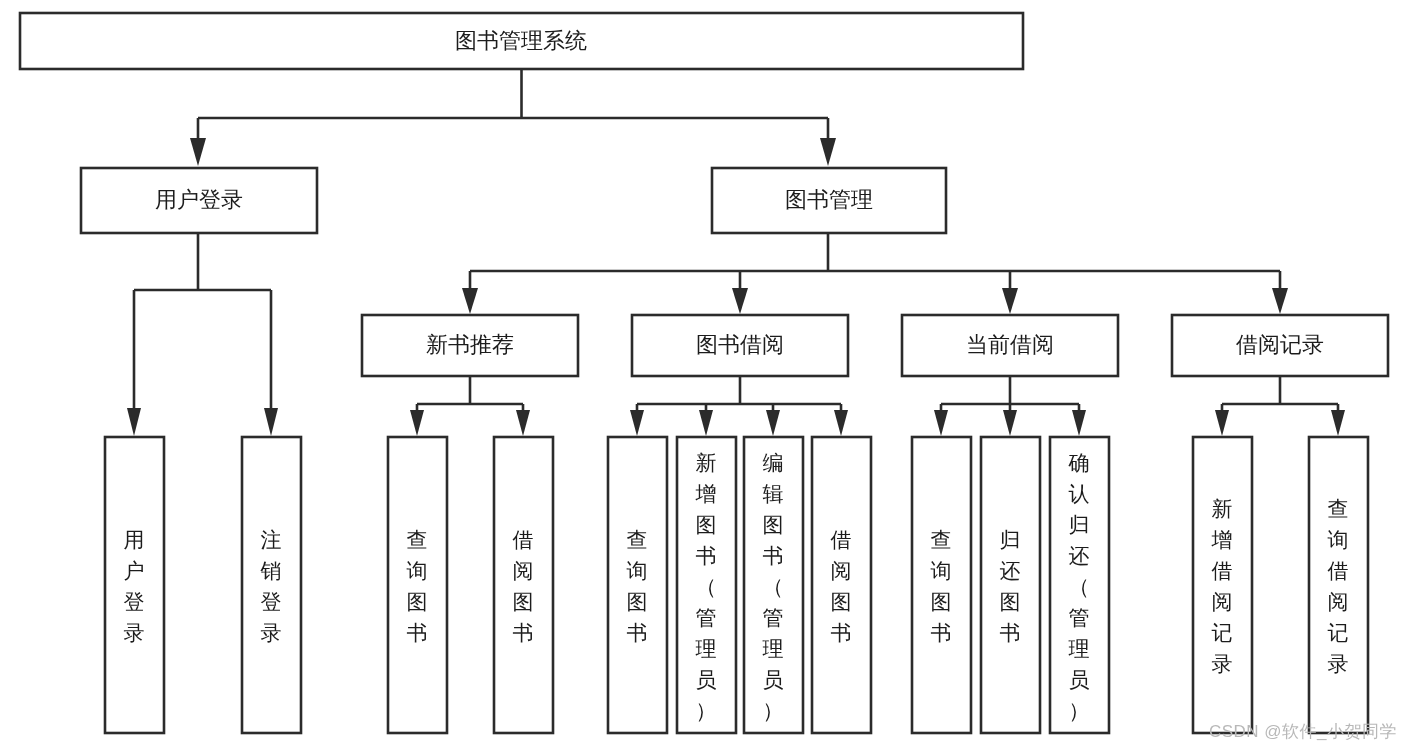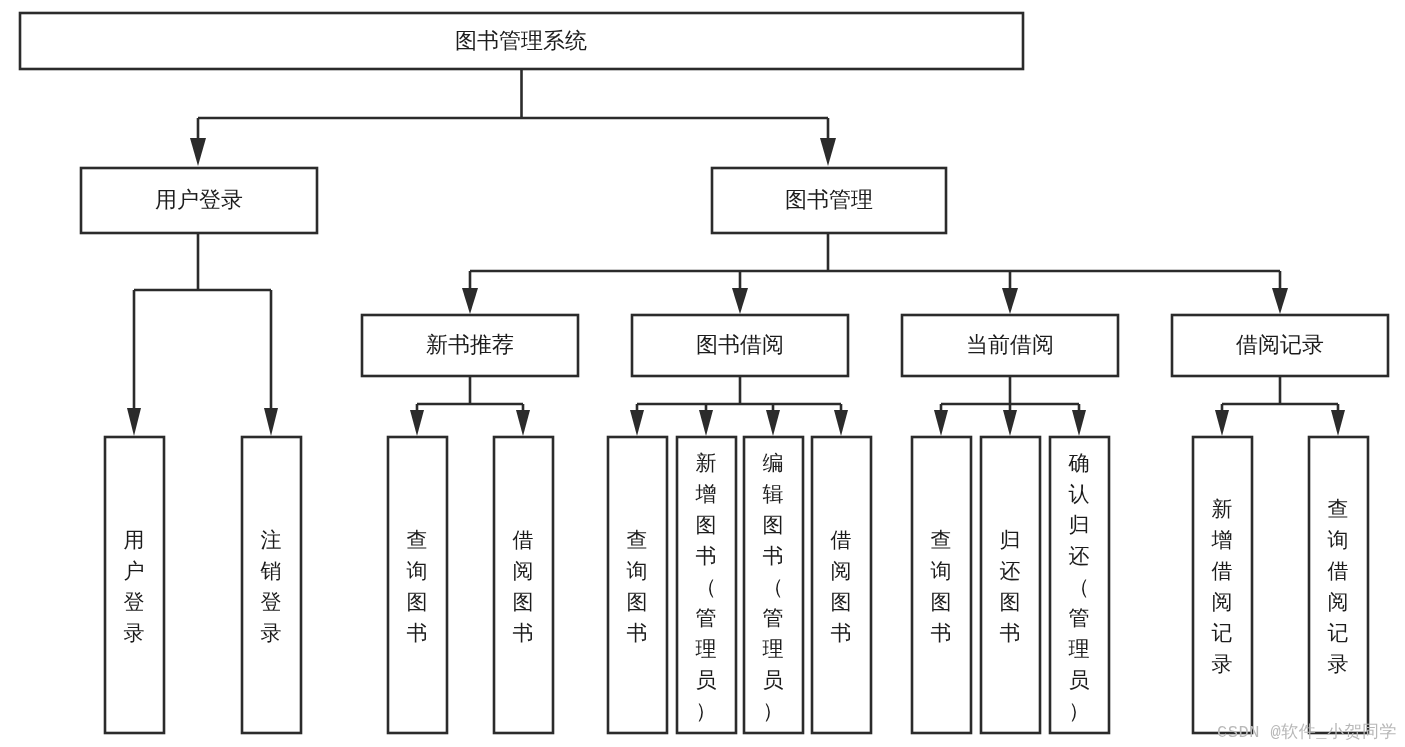--- a/index.html
+++ b/index.html
@@ -53,21 +53,21 @@
   .vert-label {
     fill: #1c1c1c;
     font-family: "Liberation Sans", "DejaVu Sans", sans-serif;
     font-size: 21px;
     text-anchor: middle;
   }
   .watermark {
     position: absolute;
     right: 8px;
     bottom: 4px;
-    font-family: Liberation Mono, monospace;
+    font-family: Liberation Sans, sans-serif;
     font-size: 17px;
     color: #b8b8b8;
     letter-spacing: 0.5px;
     white-space: nowrap;
     user-select: none;
   }
 </style>
 </head>
 <body>
 

